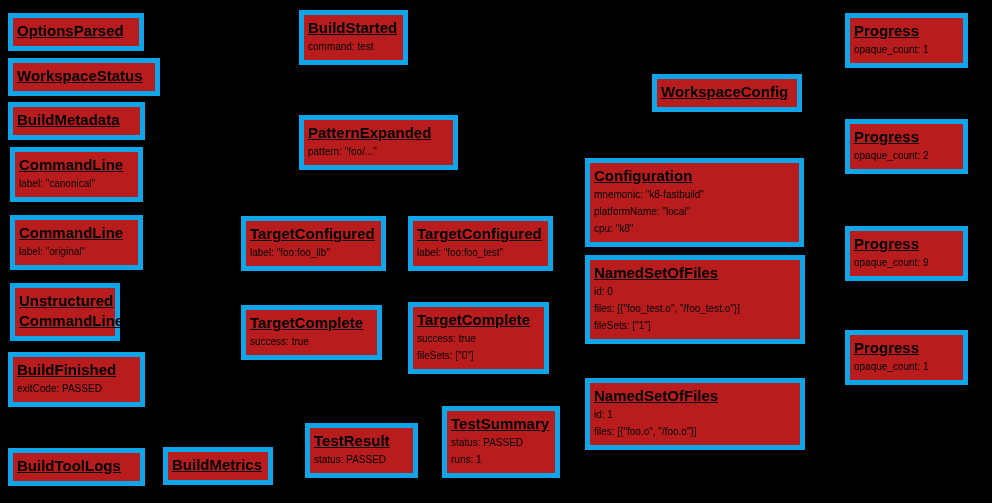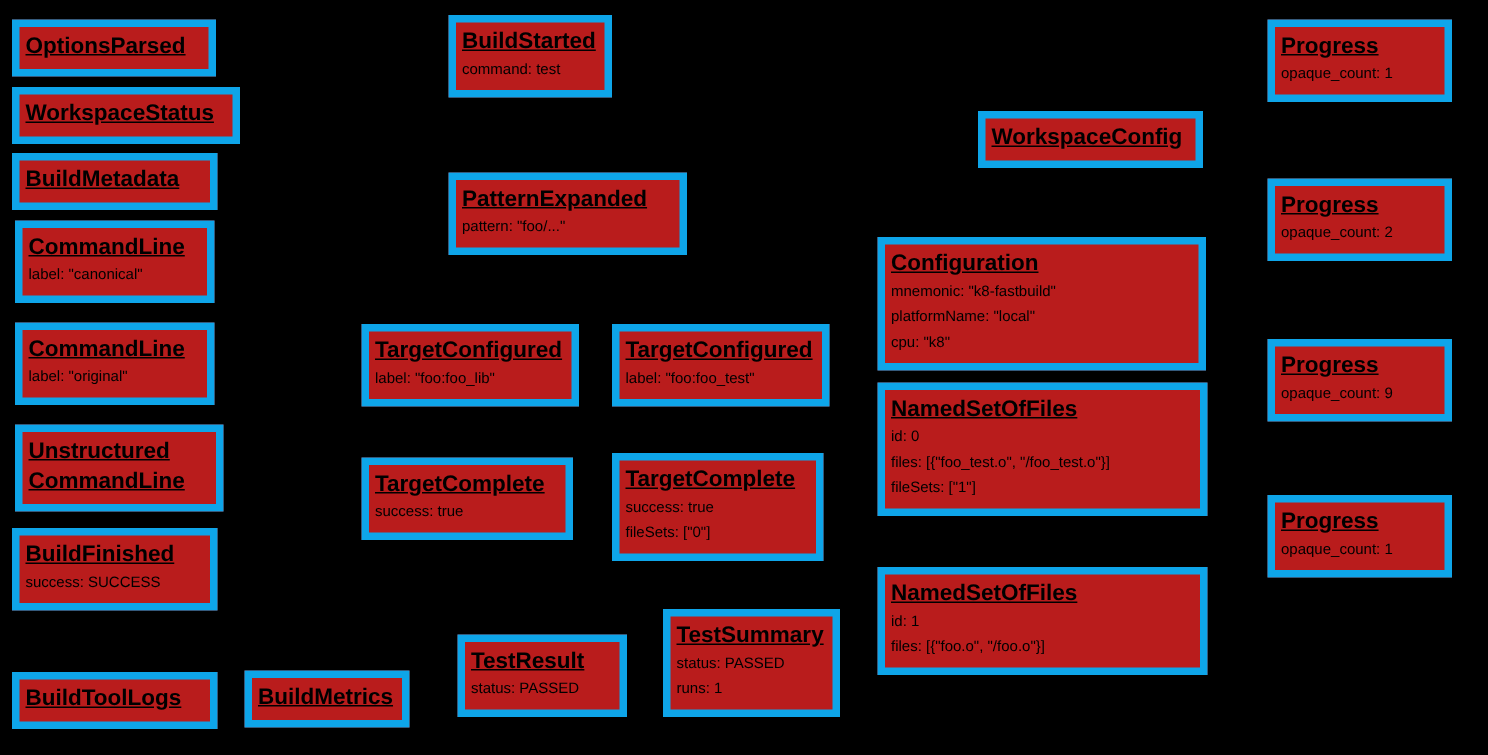--- a/index.html
+++ b/index.html
@@ -20,21 +20,21 @@
     color: #000;
   }
   .node .title {
     font-size: 15px;
     font-weight: bold;
     text-decoration: underline;
     line-height: 20px;
     white-space: nowrap;
     color: #000;
   }
-  .node.wrap-title { width: 139px; }
+  .node.wrap-title { width: 110px; }
   .node.wrap-title .title { white-space: normal; }
   .node .attr {
     font-size: 10px;
     line-height: 17px;
     white-space: nowrap;
     color: #000;
   }
 </style>
 </head>
 <body>
@@ -62,21 +62,21 @@
     <div class="title">CommandLine</div>
     <div class="attr">label: "original"</div>
   </div>
 
   <div class="node wrap-title" style="left:10px; top:283px;">
     <div class="title">Unstructured CommandLine</div>
   </div>
 
   <div class="node" style="left:8px; top:352px; min-width:137px;">
     <div class="title">BuildFinished</div>
-    <div class="attr">success: SUCCESS</div>
+    <div class="attr">exitCode: PASSED</div>
   </div>
 
   <div class="node" style="left:8px; top:448px; min-width:137px;">
     <div class="title">BuildToolLogs</div>
   </div>
 
   <div class="node" style="left:163px; top:447px; min-width:106px;text-align:right;">
     <div class="title">BuildMetrics</div>
   </div>
 

